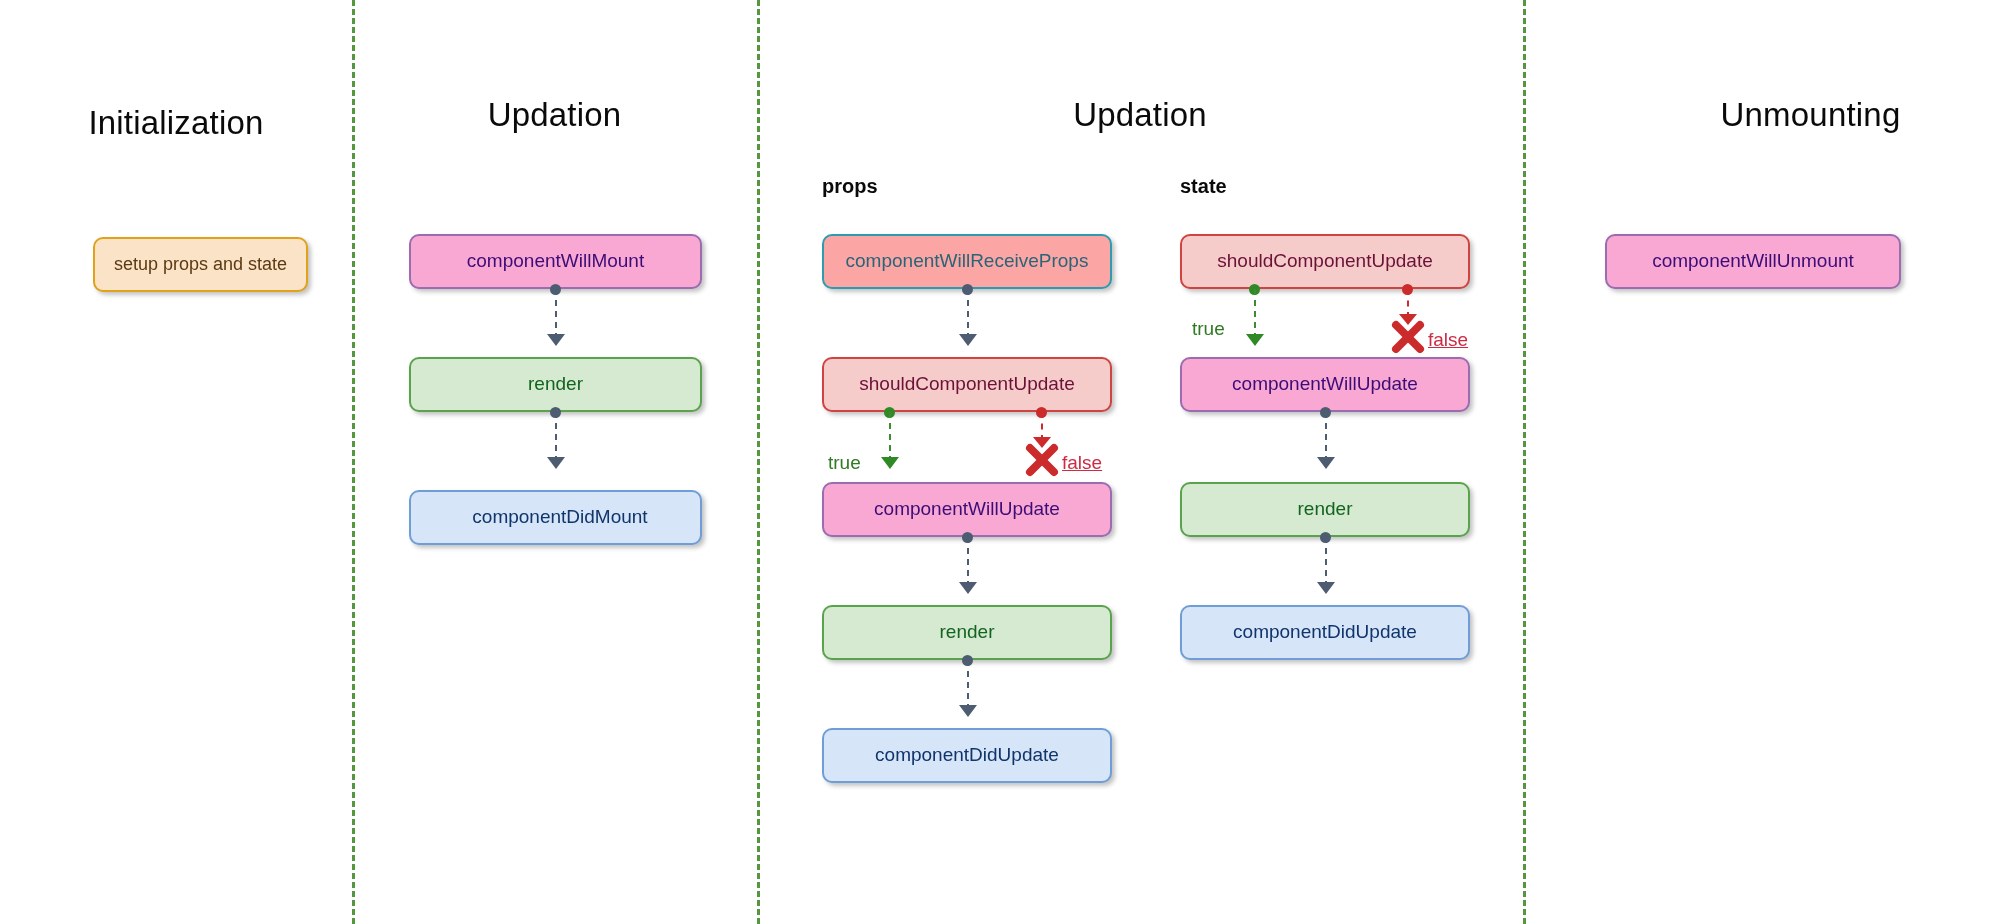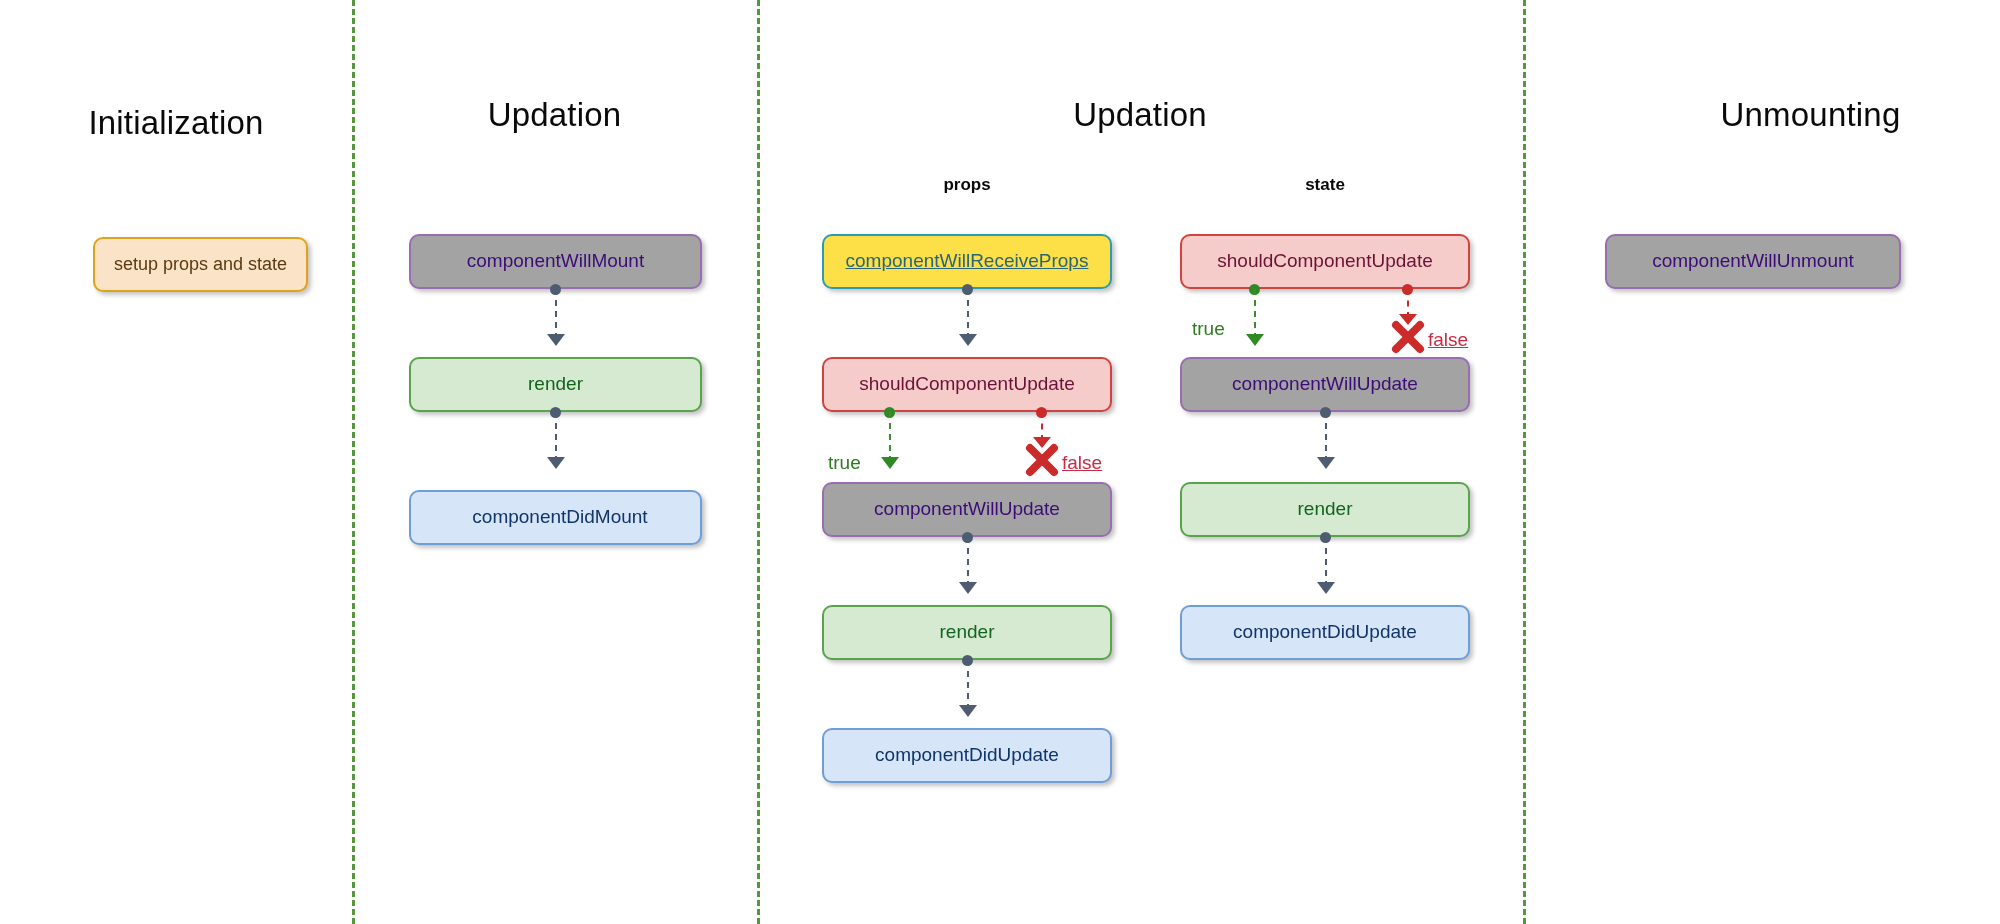--- a/index.html
+++ b/index.html
@@ -37,48 +37,48 @@
     position: absolute;
     font-size: 33px;
     font-weight: 400;
     color: #0a0a0a;
     text-align: center;
     white-space: nowrap;
     letter-spacing: 0.2px;
   }
   .sub-title {
     position: absolute;
-    font-size: 17px;
+    font-size: 20px;
     font-weight: 700;
     color: #0a0a0a;
-    text-align: center;
+    text-align: left;
     white-space: nowrap;
   }
 
   
   .node {
     position: absolute;
     box-sizing: border-box;
     border-radius: 10px;
     border-width: 2px;
     border-style: solid;
     display: flex;
     align-items: center;
     justify-content: center;
     font-size: 19px;
     font-weight: 400;
     box-shadow: 3px 3px 4px rgba(60,60,60,0.30);
     text-align: center;
     line-height: 1.1;
   }
   .node.n-orange  { background:#fbe3c7; border-color:#e0a21b; color:#5c3a12; }
-  .node.n-purple  { background:#a3a3a3; border-color:#9a6cb0; color:#3d0d77; }
+  .node.n-purple  { background:#f9a8d4; border-color:#9a6cb0; color:#3d0d77; }
   .node.n-green   { background:#d5ead0; border-color:#5aa34d; color:#13641f; }
   .node.n-blue    { background:#d7e5f9; border-color:#6f9ed6; color:#10356b; }
-  .node.n-cyan    { background:#fde047; border-color:#2e9cb0; color:#2a6577;text-decoration:underline; }
+  .node.n-cyan    { background:#fca5a5; border-color:#2e9cb0; color:#2a6577; }
   .node.n-red     { background:#f6ccca; border-color:#cf4340; color:#6c1138; }
 
   
   .edge {
     position: absolute;
     width: 0;
     border-left-width: 2px;
     border-left-style: dashed;
   }
   .edge.e-gray  { border-left-color: #4e5c72; }

